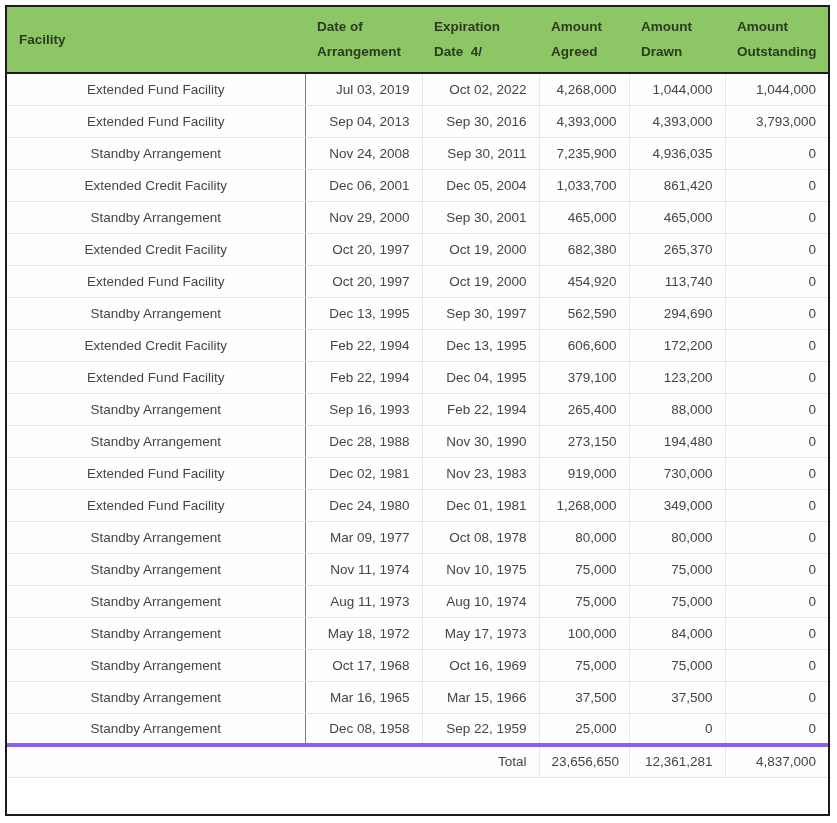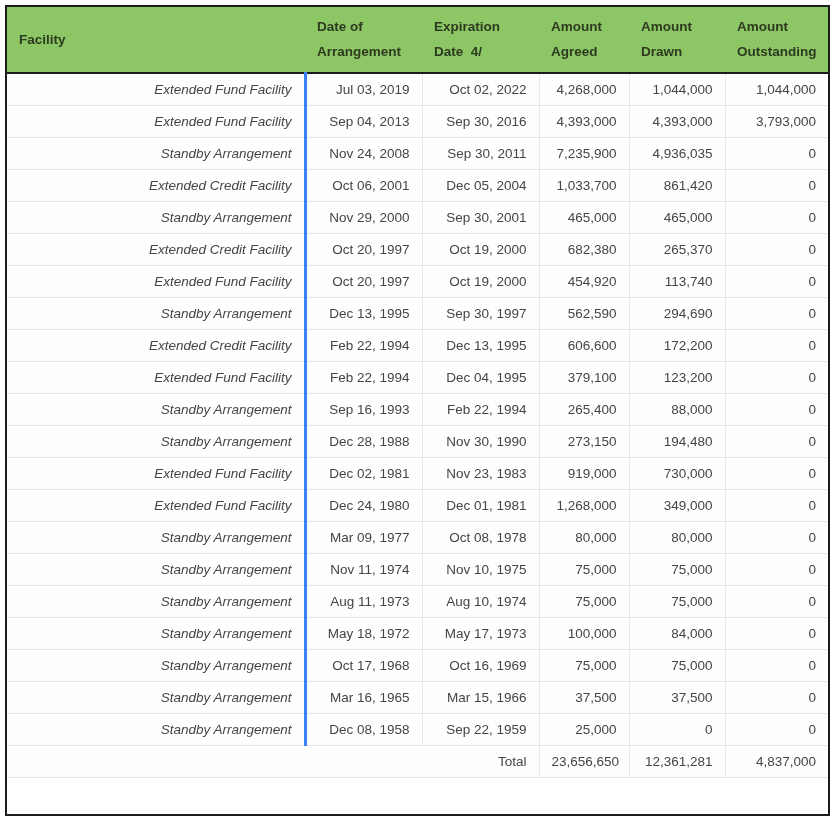--- a/index.html
+++ b/index.html
@@ -59,36 +59,35 @@
     height: 32px;
     padding: 0 12px;
     border-bottom: 1px solid #e4e4e4;
     border-right: 1px solid #e8e8e8;
     background: #fefefe;
     box-sizing: border-box;
     white-space: nowrap;
     overflow: hidden;
   }
   table.lending tbody td.facility {
-    text-align: right;
-    border-right: 3px solid #3b82f6;
-    font-style: italic;
+    text-align: center;
+    border-right: 1px solid #3b82f6;
   }
   table.lending tbody td.num,
   table.lending tbody td.date {
     text-align: right;
   }
   table.lending tbody td.last {
     border-right: none;
   }
 
   
   tr.total-row td {
     border-bottom: none;
-    border-top: 1px solid #8b5cf6;
+    border-top: 4px solid #8b5cf6;
     height: 34px;
     color: #555555;
   }
   tr.total-row td.total-label {
     text-align: right;
     border-right: 1px solid #e8e8e8;
   }
 </style>
 </head>
 <body>
@@ -152,21 +151,21 @@
         <tr>
           <td class="facility">Standby Arrangement</td>
           <td class="date">Nov 24, 2008</td>
           <td class="date">Sep 30, 2011</td>
           <td class="num">7,235,900</td>
           <td class="num">4,936,035</td>
           <td class="num last">0</td>
         </tr>
         <tr>
           <td class="facility">Extended Credit Facility</td>
-          <td class="date">Oct 06, 2001</td>
+          <td class="date">Dec 06, 2001</td>
           <td class="date">Dec 05, 2004</td>
           <td class="num">1,033,700</td>
           <td class="num">861,420</td>
           <td class="num last">0</td>
         </tr>
         <tr>
           <td class="facility">Standby Arrangement</td>
           <td class="date">Nov 29, 2000</td>
           <td class="date">Sep 30, 2001</td>
           <td class="num">465,000</td>

